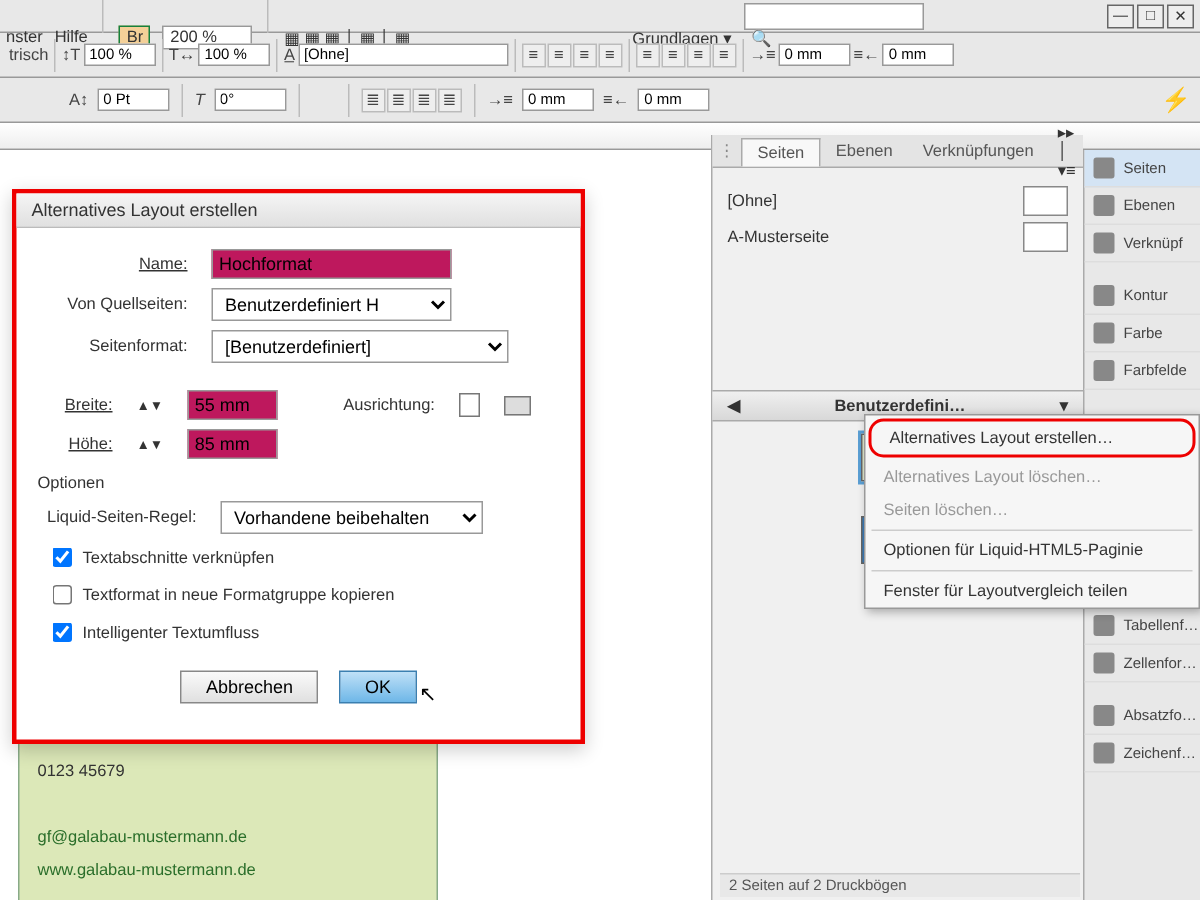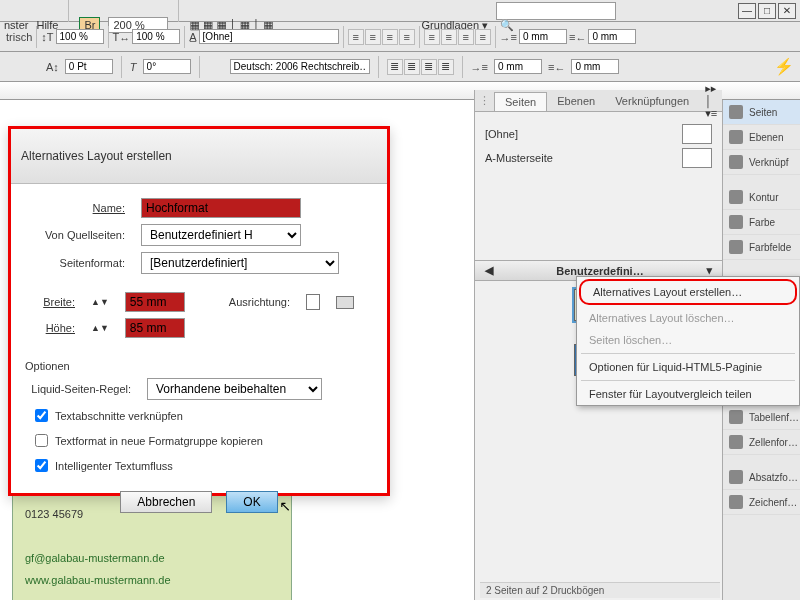--- a/index.html
+++ b/index.html
@@ -11,33 +11,33 @@
 .win-btn { width: 18px; height: 16px; border: 1px solid #666; background: #eee; display: flex; align-items: center; justify-content: center; font-size: 10px; }
 .toolbar2 { background: #e8e8e8; border-bottom: 1px solid #999; display: flex; align-items: center; height: 30px; padding: 0 6px; gap: 2px; color: #444; }
 .toolbar3 { background: #e8e8e8; border-bottom: 1px solid #999; display: flex; align-items: center; height: 30px; padding: 0 6px; gap: 6px; color: #444; }
 .tool-inp { background: #fff; border: 1px solid #999; padding: 1px 3px; width: 48px; font-size: 10px; }
 .tool-inp-wide { width: 140px; }
 .ruler-h { height: 18px; background: linear-gradient(#fff,#eee); border-bottom: 1px solid #999; position: relative; font-size: 8px; }
 .doc-area { position: absolute; left: 0; top: 100px; right: 0; bottom: 0; background: #fff; }
 .green-doc { position: absolute; left: 12px; top: 390px; width: 280px; height: 180px; background: #dce8b8; border: 1px solid #8a8; padding: 12px; color: #2a6e2a; line-height: 2; }
 .green-doc .phone { color: #333; }
 .dialog-frame { position: absolute; left: 8px; top: 126px; width: 382px; height: 370px; border: 3px solid #e00; background: #fff; box-shadow: 0 4px 12px rgba(0,0,0,.2); }
-.dialog-title { background: linear-gradient(#f5f5f5,#e0e0e0); border-bottom: 1px solid #bbb; padding: 20px 10px; font-size: 12px; }
+.dialog-title { background: linear-gradient(#f5f5f5,#e0e0e0); border-bottom: 1px solid #bbb; padding: 4px 10px; font-size: 12px; }
 .dialog-body { padding: 8px 14px; }
 .form-row { display: flex; align-items: center; margin: 6px 0; gap: 16px; }
 .form-row label { width: 100px; text-align: right; }
 .form-row .underlined { text-decoration: underline; }
-.txt-input { border: 1px solid #999; padding: 2px 4px; background: #b91c1c; font-size: 12px; }
+.txt-input { border: 1px solid #999; padding: 2px 4px; background: #be185d; font-size: 12px; }
 .txt-input.w160 { width: 160px; }
 .txt-input.w60 { width: 60px; }
 .sel { border: 1px solid #999; padding: 2px 4px; background: #fff; font-size: 12px; }
 .sel.w160 { width: 160px; }
 .sel.w180 { width: 198px; }
 .sel.w175 { width: 175px; }
-.opt-group { margin-top: 22px; }
+.opt-group { margin-top: 10px; }
 .dlg-btns { display: flex; justify-content: center; gap: 14px; margin-top: 16px; }
 .btn { border: 1px solid #888; padding: 3px 16px; font-size: 12px; background: linear-gradient(#fafafa,#e0e0e0); border-radius: 0; }
 .btn.primary { background: linear-gradient(#bfe0f7,#6eb7e8); border: 1px solid #3b7fb0; position: relative; }
 .cursor { position: absolute; top: 6px; left: 52px; font-size: 14px; pointer-events: none; }
 .check-row { display: flex; align-items: center; gap: 4px; margin: 6px 0 6px 6px; }
 .orient-ico { width: 14px; height: 16px; border: 1px solid #777; background: #ddd; display: inline-block; }
 .orient-ico.sel { background: #fff; }
 .right-panel { position: absolute; right: 0; top: 90px; width: 326px; bottom: 0; background: #f0f0f0; border-left: 1px solid #aaa; }
 .panel-tabs { display: flex; background: #e4e4e4; border-bottom: 1px solid #aaa; height: 22px; align-items: center; }
 .panel-tab { padding: 3px 10px; color: #555; font-size: 11px; }
@@ -123,21 +123,20 @@
 
 <div class="toolbar3">
   <span style="width:34px"></span>
   <span>A↕</span>
   <input class="tool-inp" value="0 Pt" style="">
   <div class="divider"></div>
   <span><i>T</i></span>
   <input class="tool-inp" value="0°" style="">
   <div class="divider"></div>
   <span style="width:16px"></span>
-  <input class="tool-inp tool-inp-wide" value="Deutsch: 2006 Rechtschreib…" style="">
   <div class="divider"></div>
   <div class="align-group">
     <div class="align-btn">≣</div>
       <div class="align-btn">≣</div>
       <div class="align-btn">≣</div>
       <div class="align-btn">≣</div>
   </div>
   <div class="divider"></div>
   <span>→≡</span>
     <input class="tool-inp" value="0 mm" style="">

